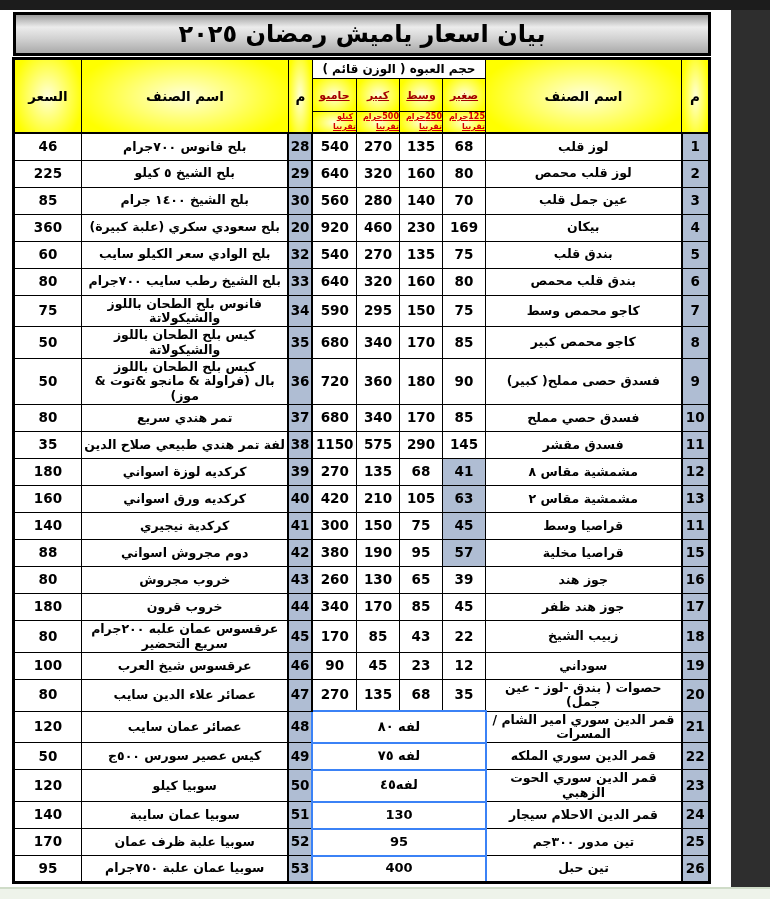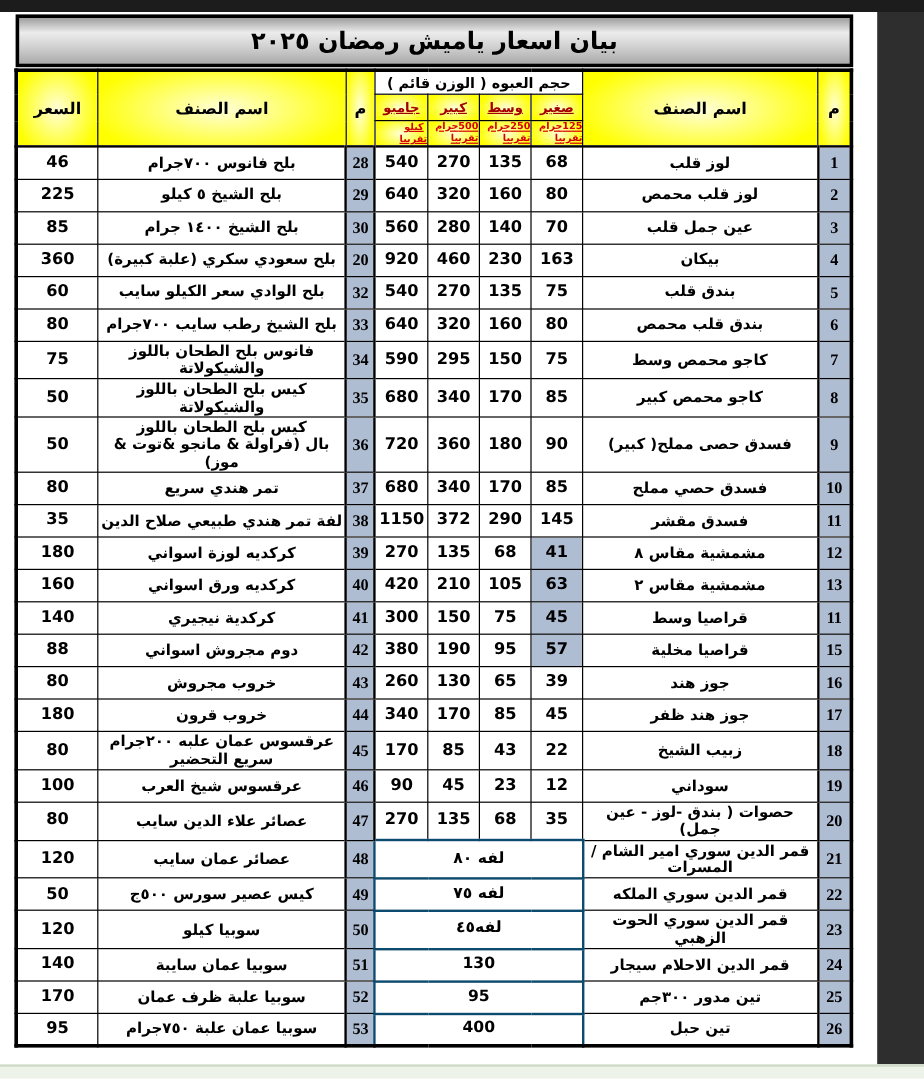--- a/index.html
+++ b/index.html
@@ -10,41 +10,41 @@
   .topbar    { position:absolute; left:0; top:0; width:770px; height:10px; background:var(--dark,#1c1c1c); }
   .rightband { position:absolute; left:731px; top:10px; width:39px; height:877px; background:var(--dark2,#2e2e2e); }
   .bottomstrip { position:absolute; left:0; top:887px; width:770px; height:12px;
                  background:var(--strip,#eef3ea); border-top:2px solid #cfdcc8; }
 
   .content { position:absolute; left:13px; top:12px; width:698px; }
 
   .title { height:44px; border:3px solid #000;
            background:linear-gradient(180deg,#9e9e9e 0%,#ececec 32%,#d2d2d2 62%,#aaaaaa 100%);
            display:flex; align-items:center; justify-content:center;
-           font-size:20px; font-weight:bold; color:#000; letter-spacing:0.5px; }
+           font-size:24px; font-weight:bold; color:#000; letter-spacing:0.5px; }
 
   table { border-collapse:collapse; width:698px; direction:rtl; table-layout:fixed;
           border:3px solid #000; margin-top:1px; }
   th, td { border:1px solid #000; text-align:center; vertical-align:middle;
            font-weight:bold; color:#000; overflow:hidden; }
 
   thead th { background:radial-gradient(ellipse 75% 95% at center,#ffffd9 0%, var(--yellow,#ffff00) 72%); }
   thead .group-head { background:#ffffff; font-size:12px; height:20px; }
   thead .main-head  { font-size:13.5px; }
-  thead .size-label { font-size:11px; color:var(--darkred,#a40000); height:22px; text-decoration:underline; }
+  thead .size-label { font-size:11px; color:var(--darkred,#a40000); height:33px; text-decoration:underline; }
   thead .size-sub   { font-size:8px; color:var(--red,#d60000); height:21px; line-height:1.25;
                       white-space:pre-line; text-decoration:underline;padding-left:21px; }
 
   tbody td { font-size:13px; height:27px; padding:1px 2px; background:#ffffff; line-height:1.15; }
   tbody td.mcell { background:var(--blue,#afbdd3); font-size:13px;
-                   border-left:2px solid #000; border-right:2px solid #000;font-family:Liberation Serif, serif; }
+                   border-left:2px solid #000; border-right:2px solid #000; }
   tbody td.name  { font-size:12.5px; white-space:pre-line; }
   tbody td.num   { font-size:13.5px; }
   tbody td.hl    { background:var(--blue,#afbdd3); }
-  tbody td.merged{ font-size:13px; border:2px solid #0c4a6e; }
+  tbody td.merged{ font-size:13px; border:2px solid #3b82f6; }
   col.c-m1{width:28px} col.c-rname{width:196px}
   col.c-s{width:43px} col.c-j{width:44px}
   col.c-m2{width:24px} col.c-lname{width:207px} col.c-price{width:68px}
   thead { border-bottom:2px solid #000; }
 </style>
 </head>
 <body>
 
 <div class="page">
   <div class="topbar"></div>
@@ -122,21 +122,21 @@
             <td class="num">140</td>
             <td class="num">280</td>
             <td class="num">560</td>
             <td class="mcell num">30</td>
             <td class="name">بلح الشيخ ١٤٠٠ جرام</td>
             <td class="num">85</td>
           </tr>
           <tr>
             <td class="mcell num">4</td>
             <td class="name">بيكان</td>
-            <td class="num">163</td>
+            <td class="num">169</td>
             <td class="num">230</td>
             <td class="num">460</td>
             <td class="num">920</td>
             <td class="mcell num">20</td>
             <td class="name">بلح سعودي سكري (علبة كبيرة)</td>
             <td class="num">360</td>
           </tr>
           <tr>
             <td class="mcell num">5</td>
             <td class="name">بندق قلب</td>
@@ -203,21 +203,21 @@
             <td class="num">680</td>
             <td class="mcell num">37</td>
             <td class="name">تمر هندي سريع</td>
             <td class="num">80</td>
           </tr>
           <tr>
             <td class="mcell num">11</td>
             <td class="name">فسدق مقشر</td>
             <td class="num">145</td>
             <td class="num">290</td>
-            <td class="num">372</td>
+            <td class="num">575</td>
             <td class="num">1150</td>
             <td class="mcell num">38</td>
             <td class="name">لفة تمر هندي طبيعي صلاح الدين</td>
             <td class="num">35</td>
           </tr>
           <tr>
             <td class="mcell num">12</td>
             <td class="name">مشمشية مقاس ٨</td>
             <td class="num hl">41</td>
             <td class="num">68</td>

